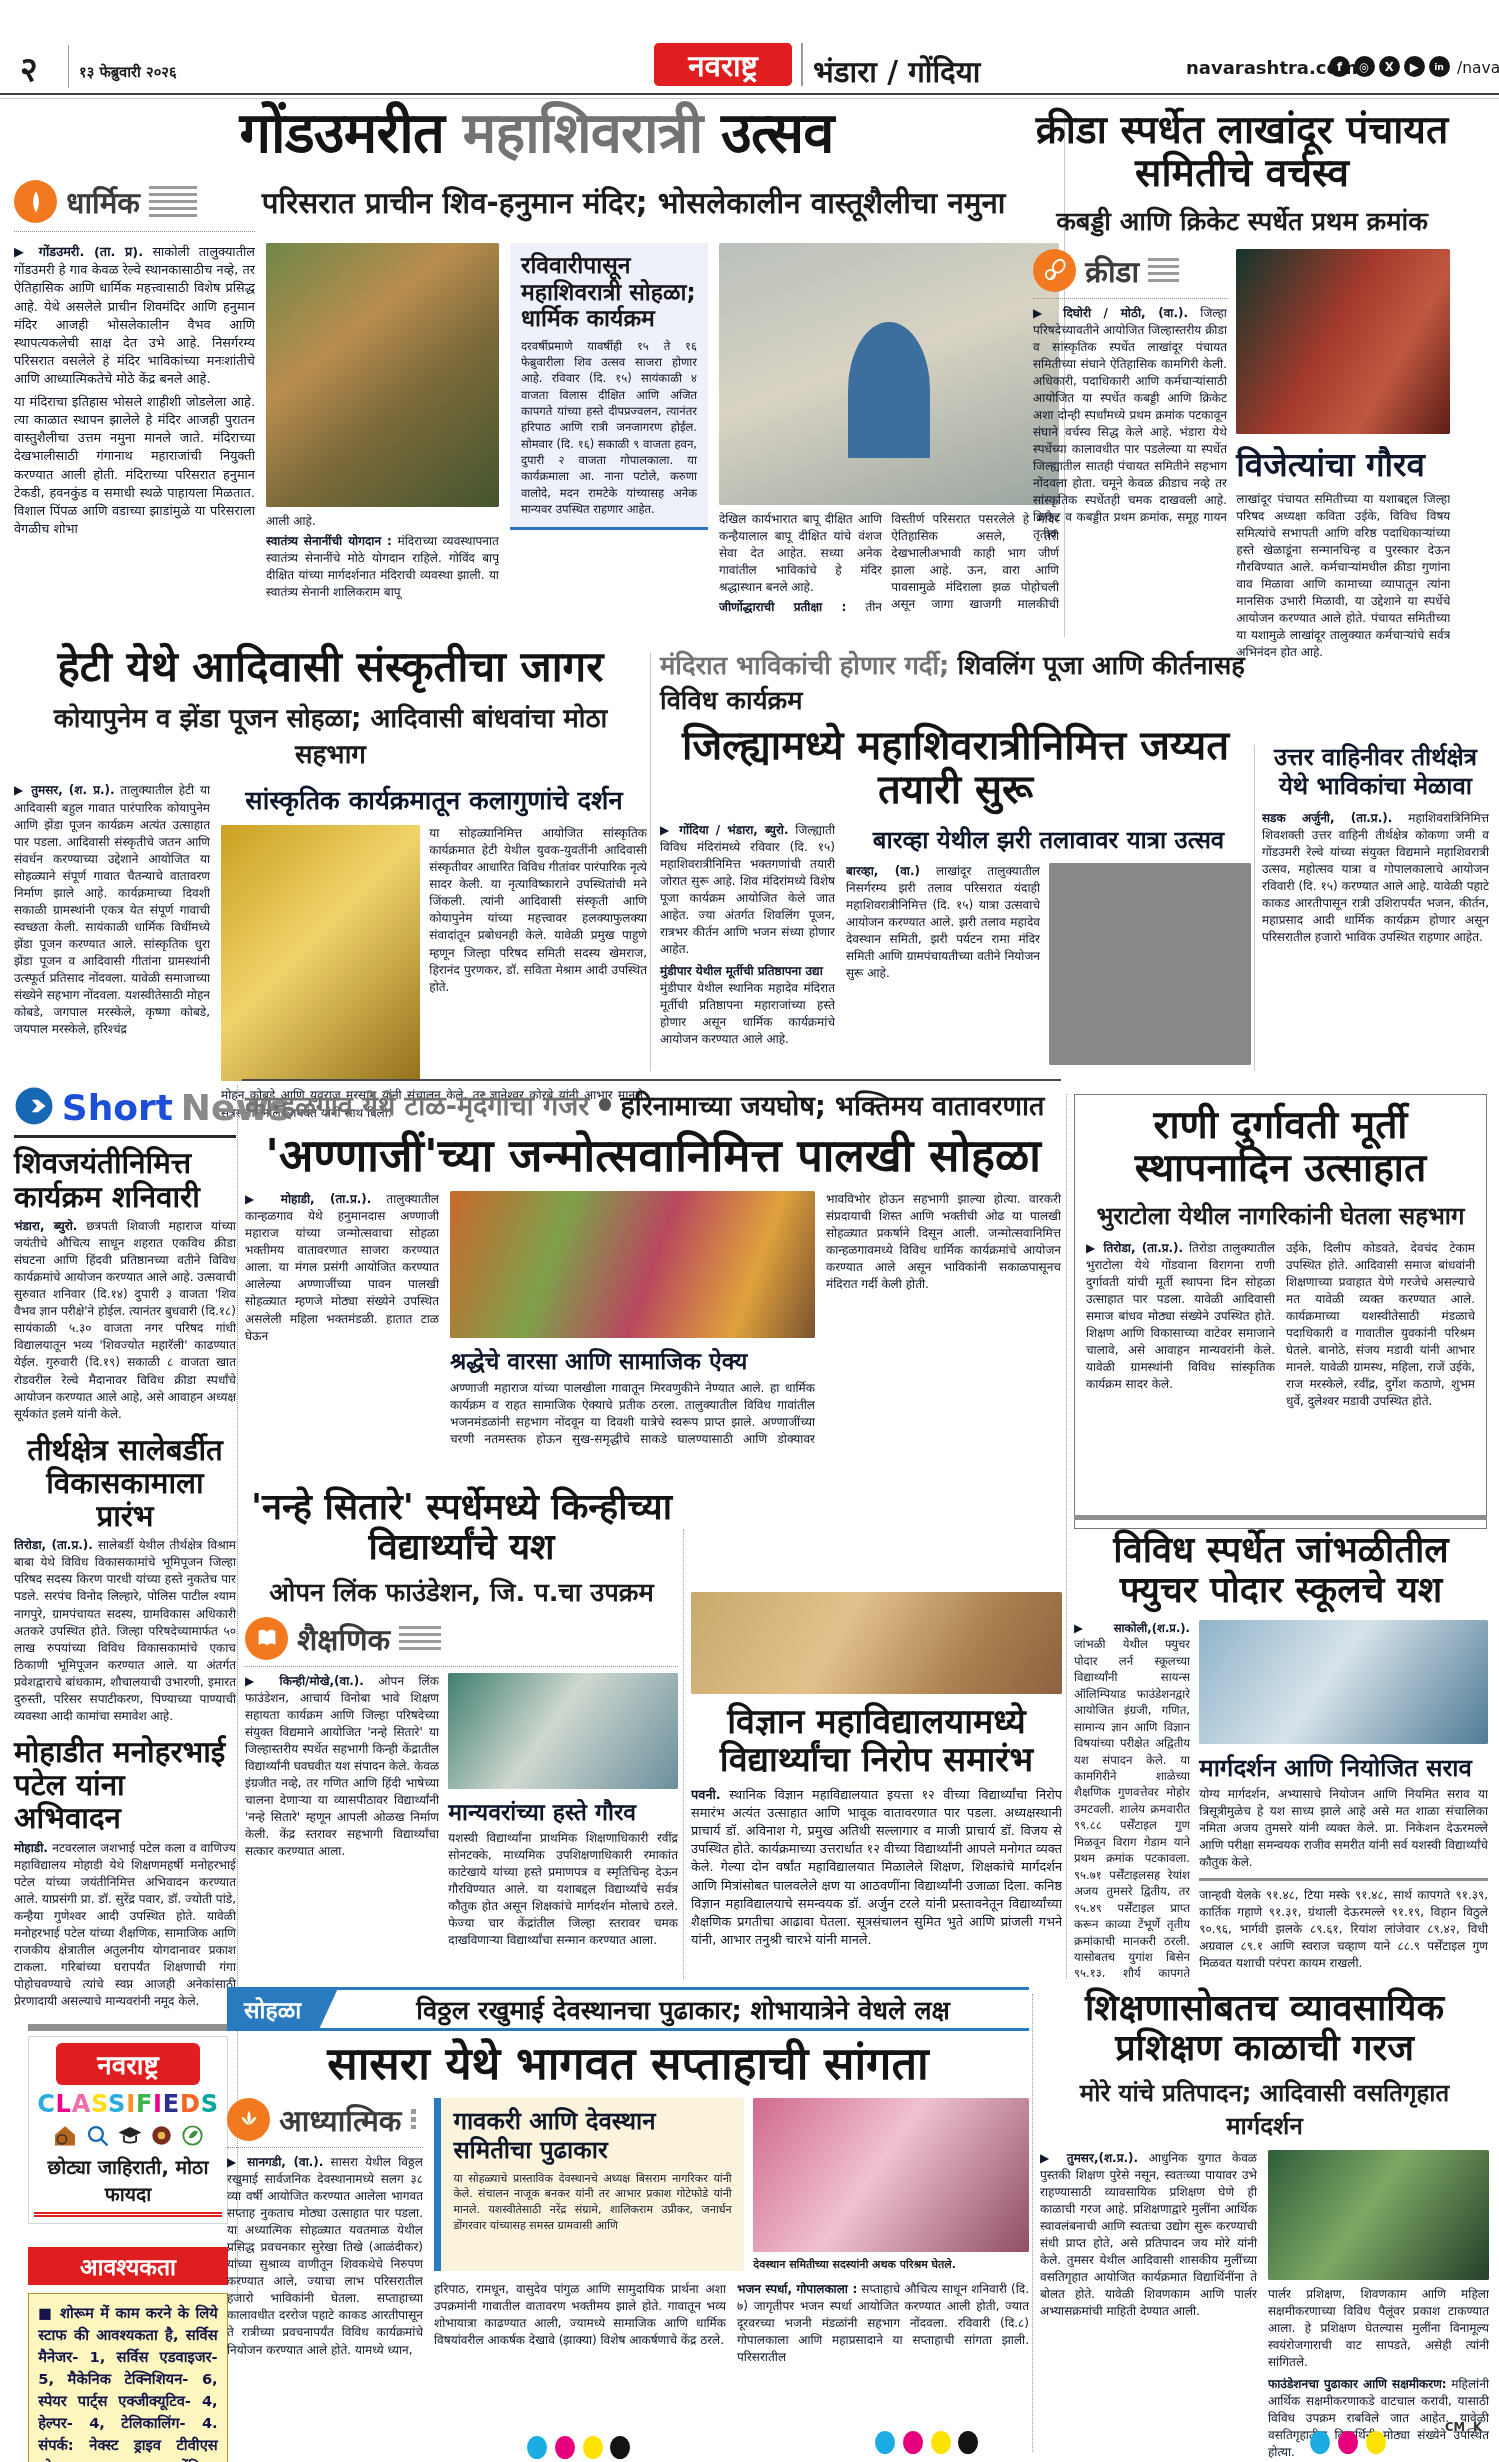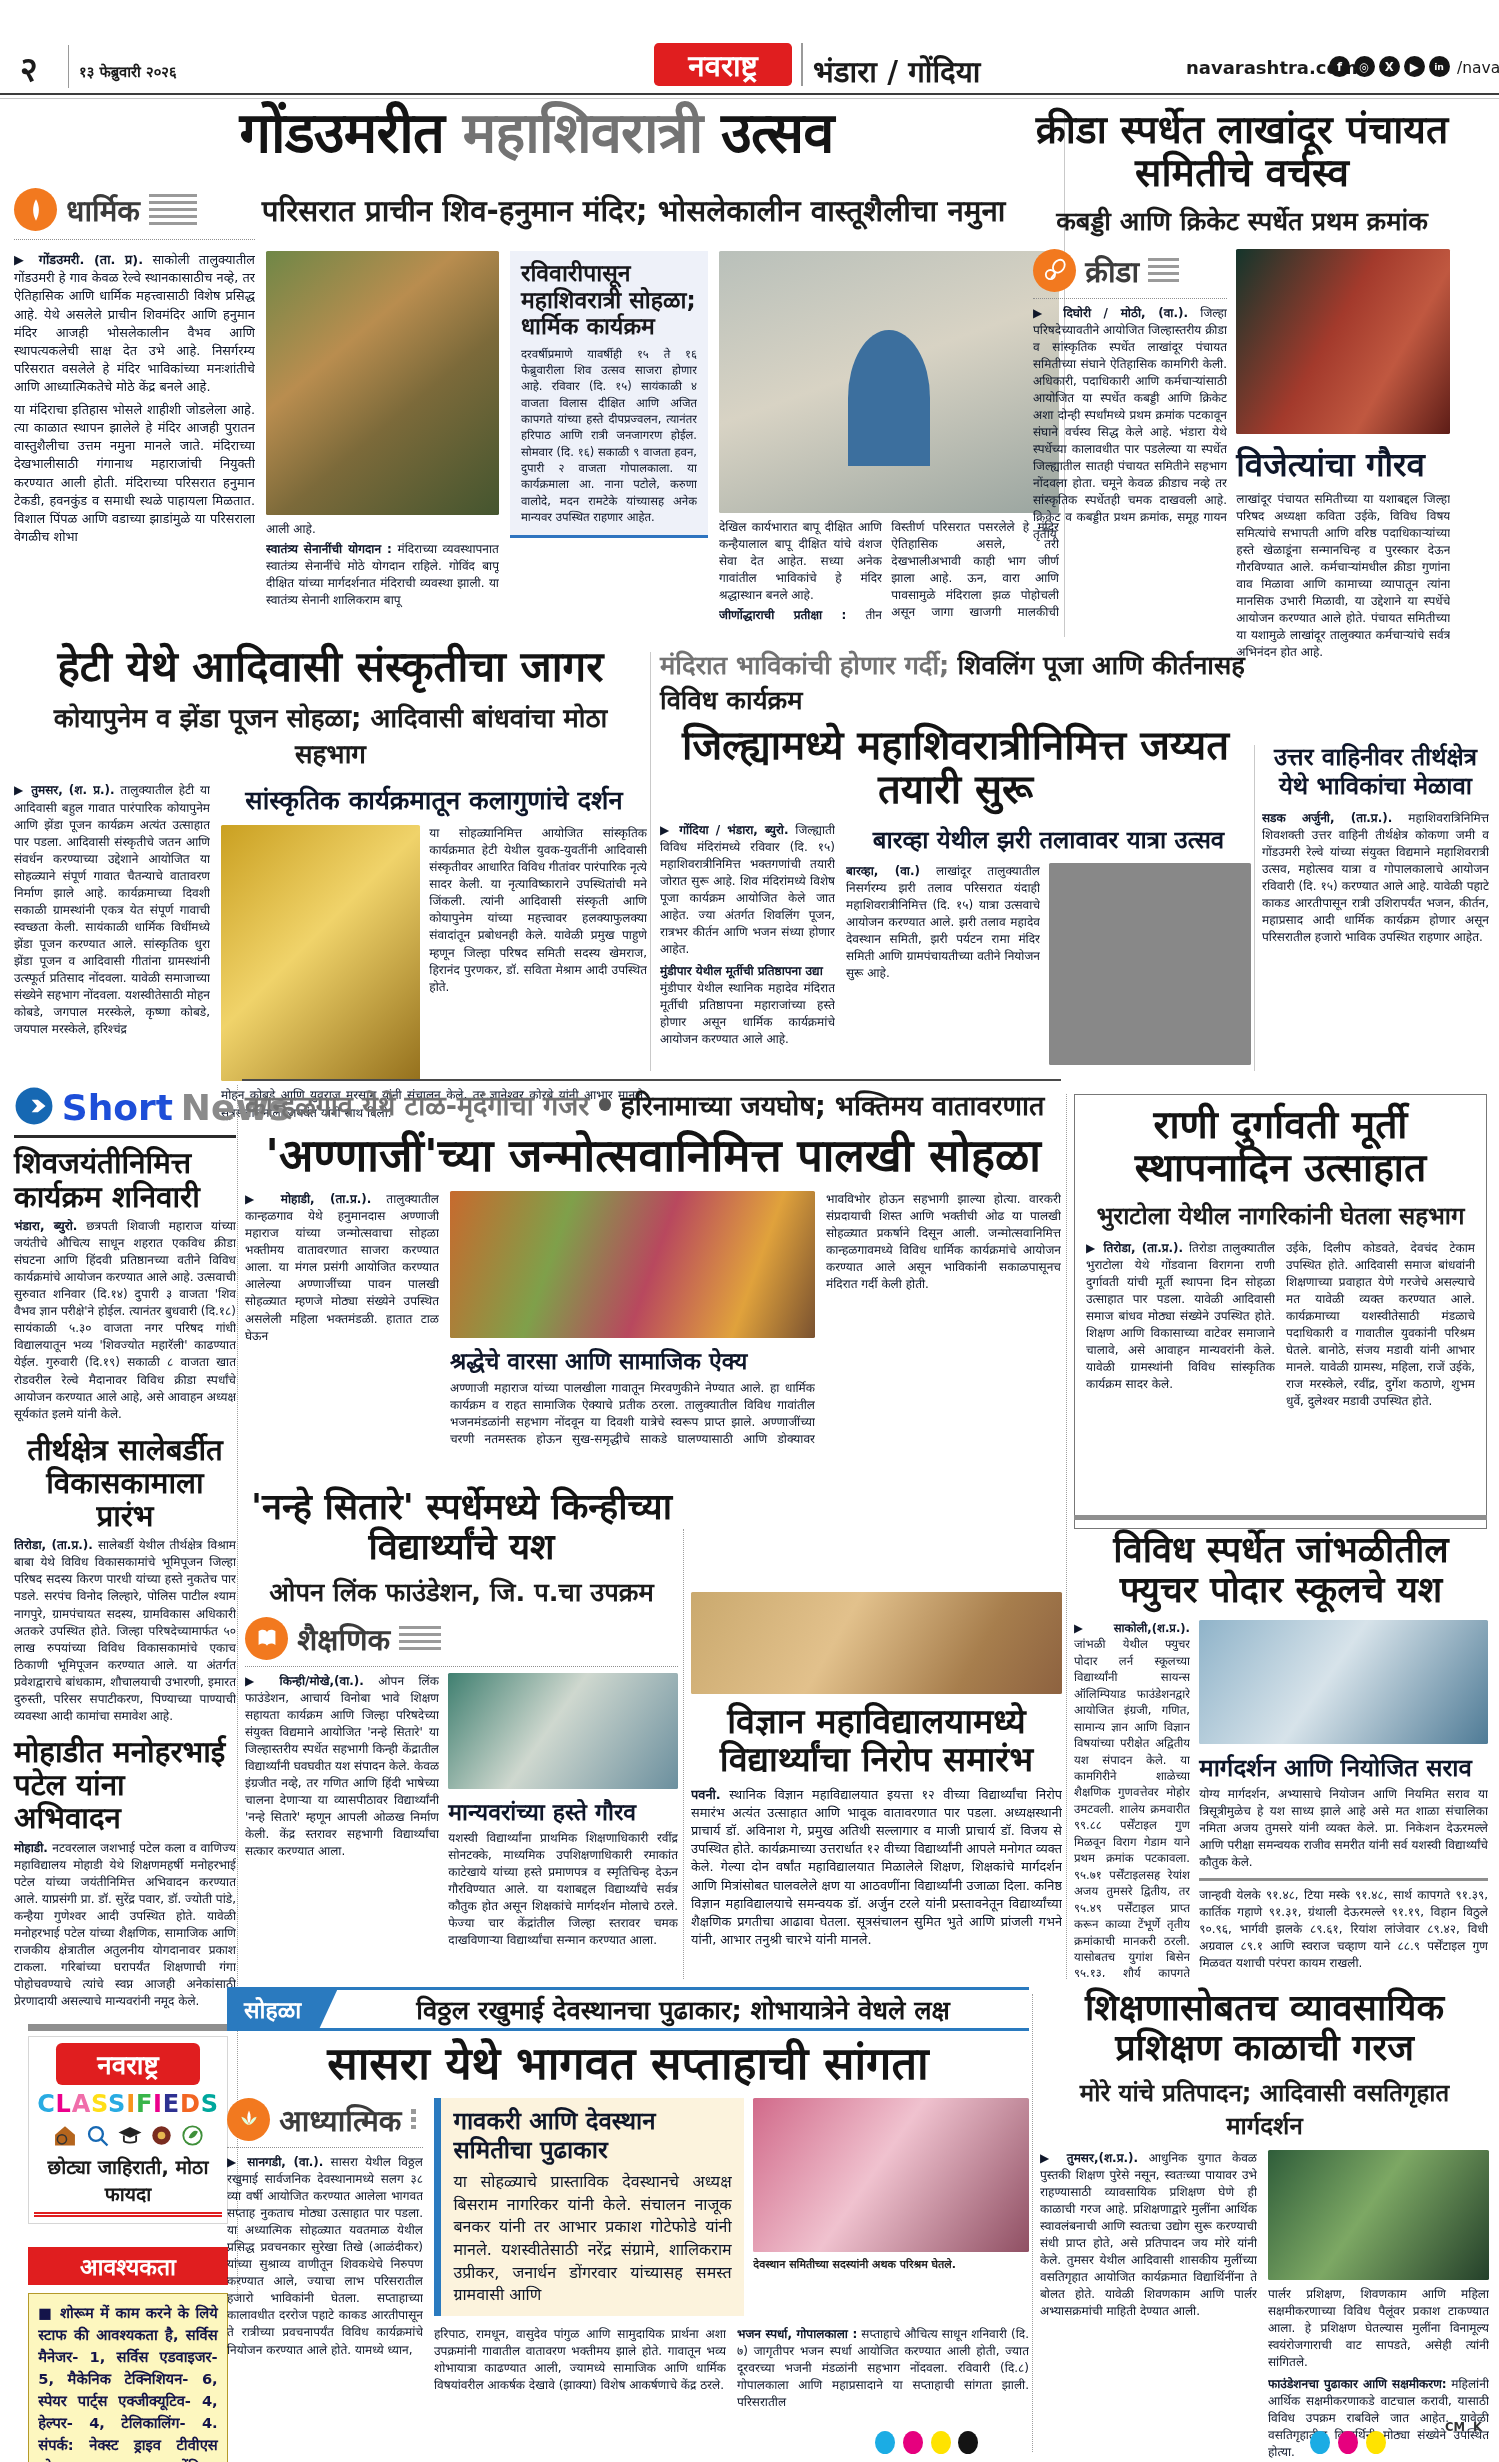--- a/index.html
+++ b/index.html
@@ -82,21 +82,21 @@
   </div>
   <div class="abs" style="left:1457px;top:59px;font-size:15.5px;">/navarashtra</div>
 
   <div class="abs" style="left:0;top:93px;width:1499px;height:2.3px;background:#3c3c3c;"></div>
   <div class="abs" style="left:0;top:98px;width:1499px;height:0.8px;background:#c6c6c6;"></div>
 
   <div class="abs" style="left:14px;top:104px;width:1045px;">
     <div class="h-xxl ctr">
       <span>गोंडउमरीत </span><span class="red">महाशिवरात्री</span><span> उत्सव</span>
     </div>
-    <div style="display:flex;align-items:center;gap:11px;margin-top:26px;">
+    <div style="display:flex;align-items:center;gap:11px;margin-top:18px;">
       <div class="badge">
         <span class="circ">
           <svg width="26" height="26" viewBox="0 0 34 34">
               <path d="M17 3 C12 12 12 22 17 31 C22 22 22 12 17 3" fill="#fff"></path>
             </svg>
         </span>
         <span class="lbl">धार्मिक</span>
         <span class="hamb">
             <i></i>
             <i></i>
@@ -410,21 +410,21 @@
         </div>
         <div class="dotrule" style="margin:6.2px 0;"></div>
         <div class="bcol" style="height:318px;">
           <span class="dl">▶ सानगडी, (वा.).</span> <span>सासरा येथील विठ्ठल रखुमाई सार्वजनिक देवस्थानामध्ये सलग ३८ व्या वर्षी आयोजित करण्यात आलेला भागवत सप्ताह नुकताच मोठ्या उत्साहात पार पडला. या अध्यात्मिक सोहळ्यात यवतमाळ येथील प्रसिद्ध प्रवचनकार सुरेखा तिखे (आळंदीकर) यांच्या सुश्राव्य वाणीतून शिवकथेचे निरुपण करण्यात आले, ज्याचा लाभ परिसरातील हजारो भाविकांनी घेतला. सप्ताहाच्या कालावधीत दररोज पहाटे काकड आरतीपासून ते रात्रीच्या प्रवचनापर्यंत विविध कार्यक्रमांचे नियोजन करण्यात आले होते. यामध्ये ध्यान,</span>
         </div>
       </div>
       <div style="flex:1;">
         <div style="display:flex;gap:9.3px;">
           <div class="creambox" style="width:310px;box-sizing:border-box;">
             <div class="xhead" style="font-size:24px;line-height:1.2;">गावकरी आणि देवस्थान समितीचा पुढाकार</div>
-            <div class="bcol" style="margin-top:6.2px;font-size:16px;">या सोहळ्याचे प्रास्ताविक देवस्थानचे अध्यक्ष बिसराम नागरिकर यांनी केले. संचालन नाजूक बनकर यांनी तर आभार प्रकाश गोटेफोडे यांनी मानले. यशस्वीतेसाठी नरेंद्र संग्रामे, शालिकराम उप्रीकर, जनार्धन डोंगरवार यांच्यासह समस्त ग्रामवासी आणि</div>
+            <div class="bcol" style="margin-top:6.2px;font-size:11px;">या सोहळ्याचे प्रास्ताविक देवस्थानचे अध्यक्ष बिसराम नागरिकर यांनी केले. संचालन नाजूक बनकर यांनी तर आभार प्रकाश गोटेफोडे यांनी मानले. यशस्वीतेसाठी नरेंद्र संग्रामे, शालिकराम उप्रीकर, जनार्धन डोंगरवार यांच्यासह समस्त ग्रामवासी आणि</div>
           </div>
           <div style="flex:1;">
             <div class="photo ph-pink" style="width:100%;height:154px;"></div>
             <div class="capt" style="margin-top:4.7px;">देवस्थान समितीच्या सदस्यांनी अथक परिश्रम घेतले.</div>
           </div>
         </div>
         <div style="display:flex;gap:11px;margin-top:9.3px;height:147px;overflow:hidden;">
           <div class="bcol" style="flex:1;">हरिपाठ, रामधून, वासुदेव पांगुळ आणि सामुदायिक प्रार्थना अशा उपक्रमांनी गावातील वातावरण भक्तीमय झाले होते. गावातून भव्य शोभायात्रा काढण्यात आली, ज्यामध्ये सामाजिक आणि धार्मिक विषयांवरील आकर्षक देखावे (झाक्या) विशेष आकर्षणाचे केंद्र ठरले.</div>
           <div class="bcol" style="flex:1;">
             <span class="dl">भजन स्पर्धा, गोपालकाला :</span> <span>सप्ताहाचे औचित्य साधून शनिवारी (दि. ७) जागृतीपर भजन स्पर्धा आयोजित करण्यात आली होती, ज्यात दूरवरच्या भजनी मंडळांनी सहभाग नोंदवला. रविवारी (दि.८) गोपालकाला आणि महाप्रसादाने या सप्ताहाची सांगता झाली. परिसरातील</span>

